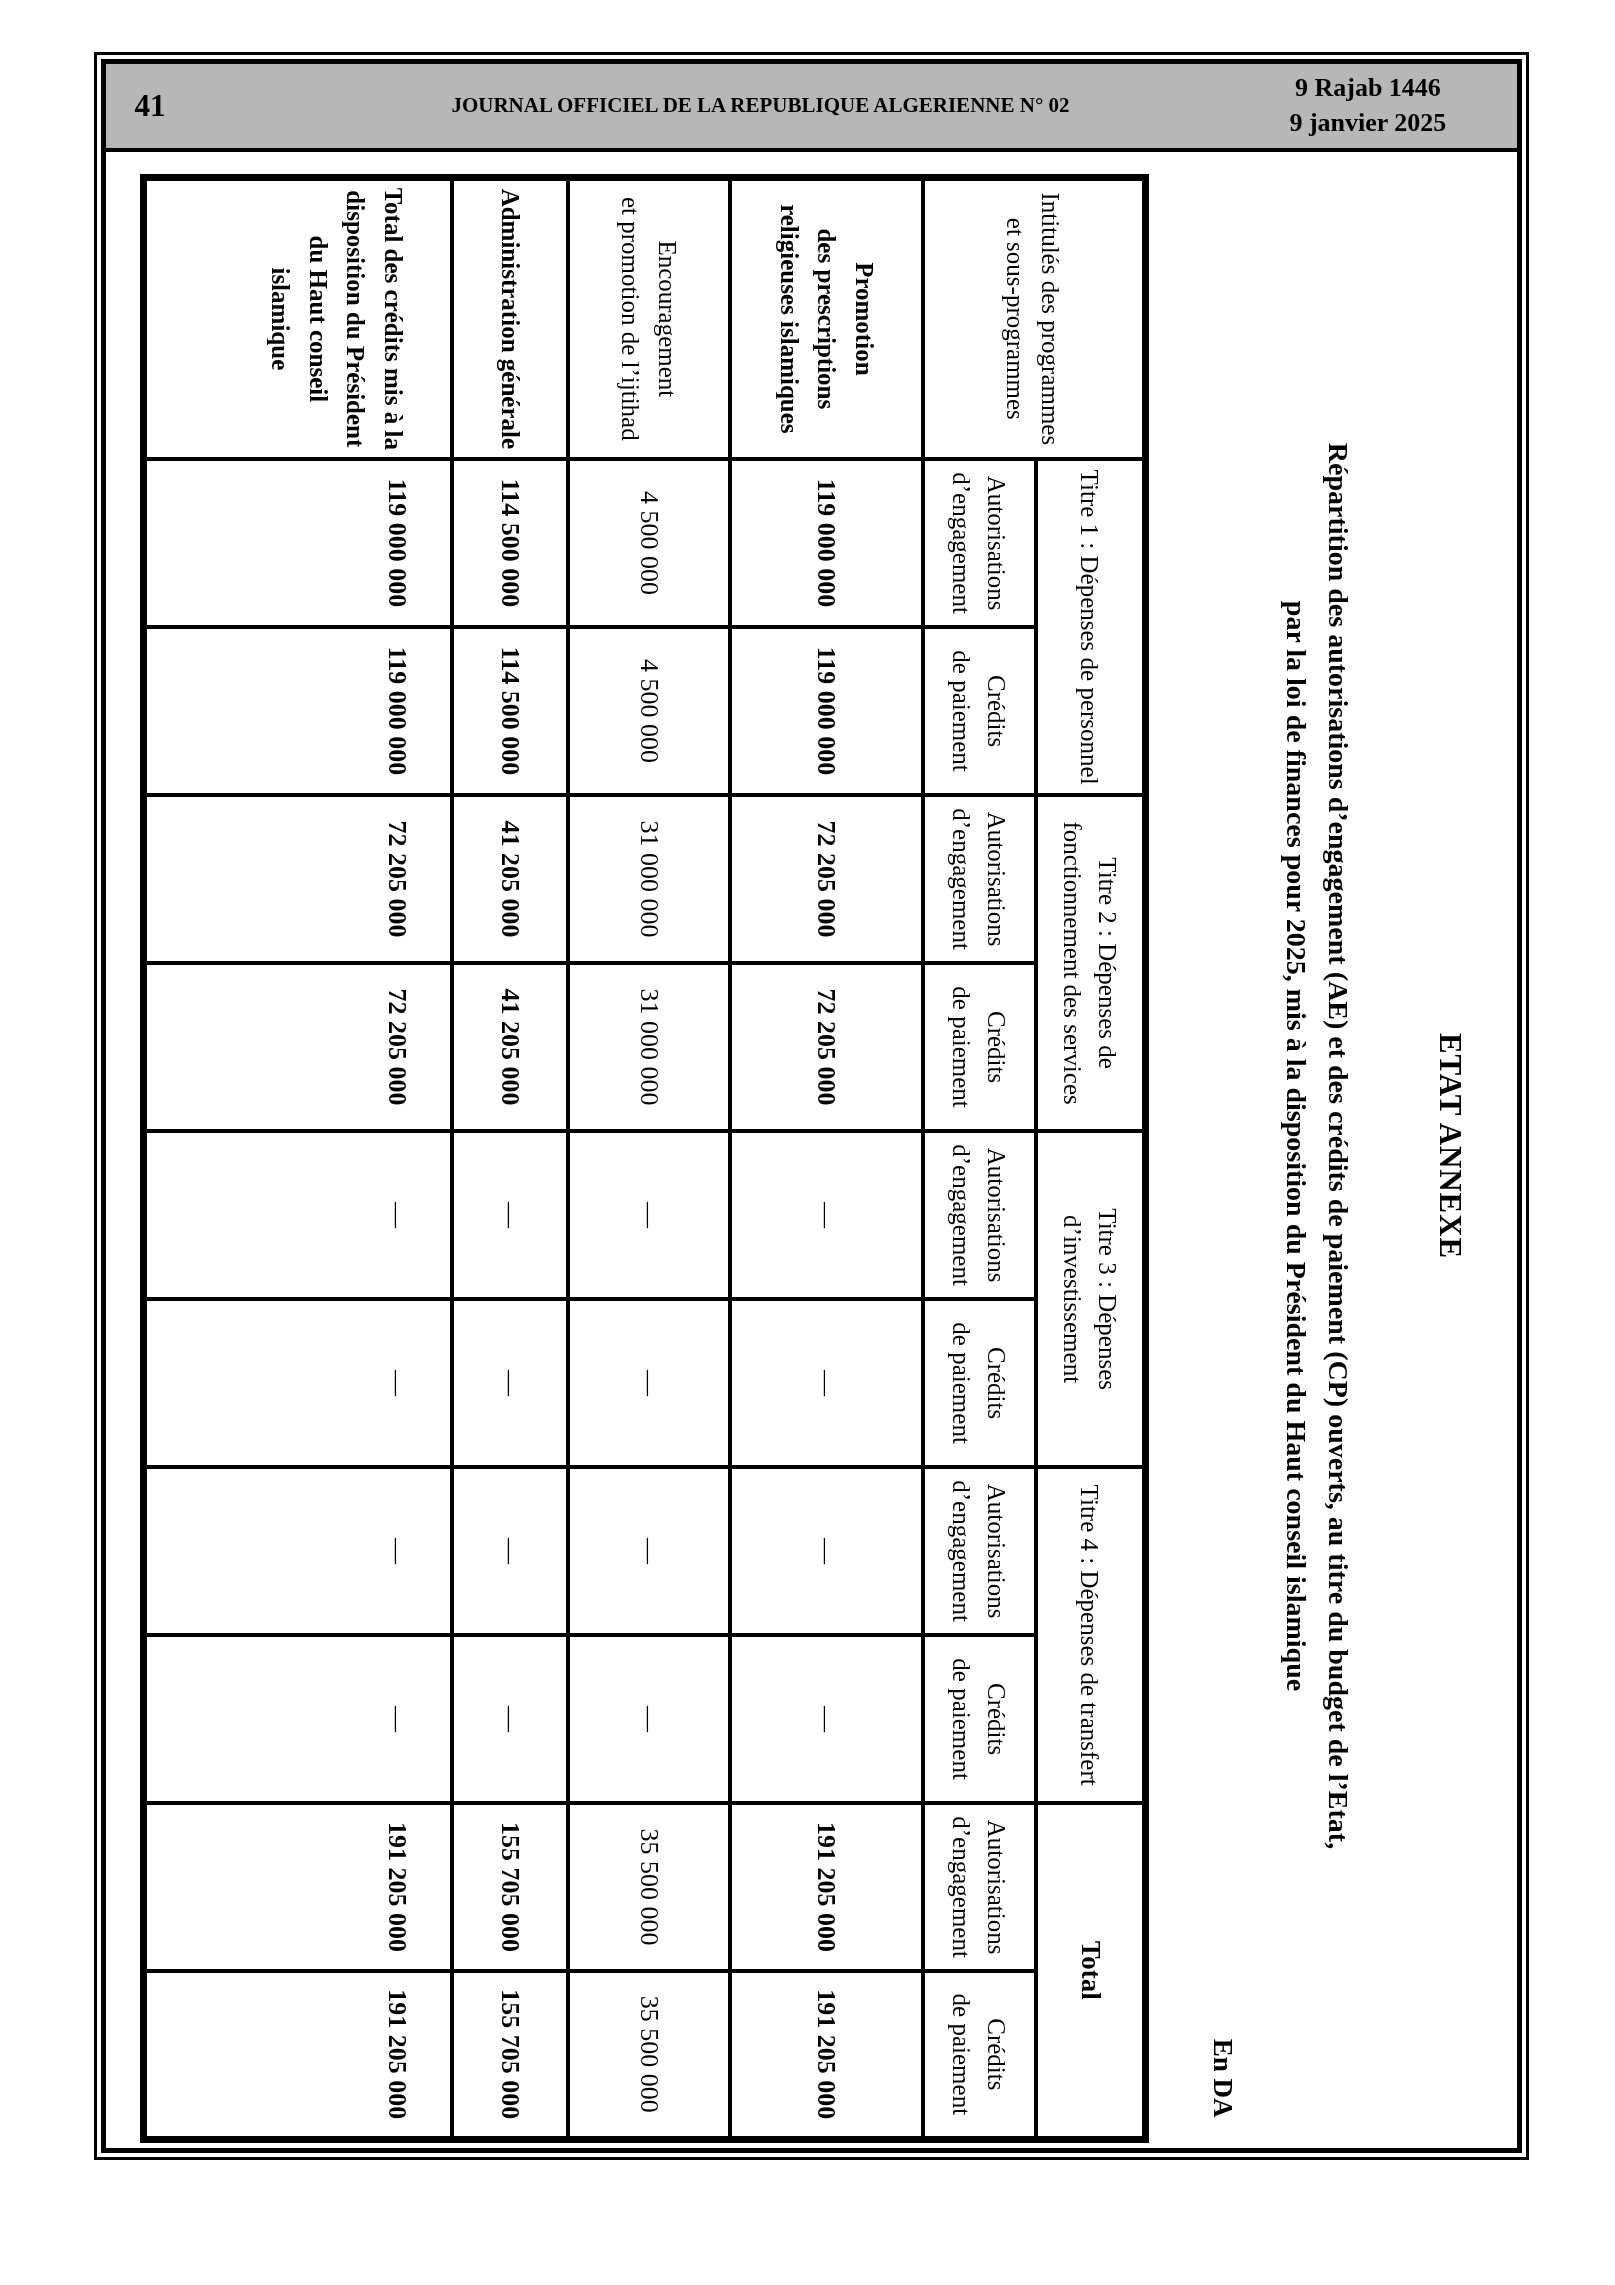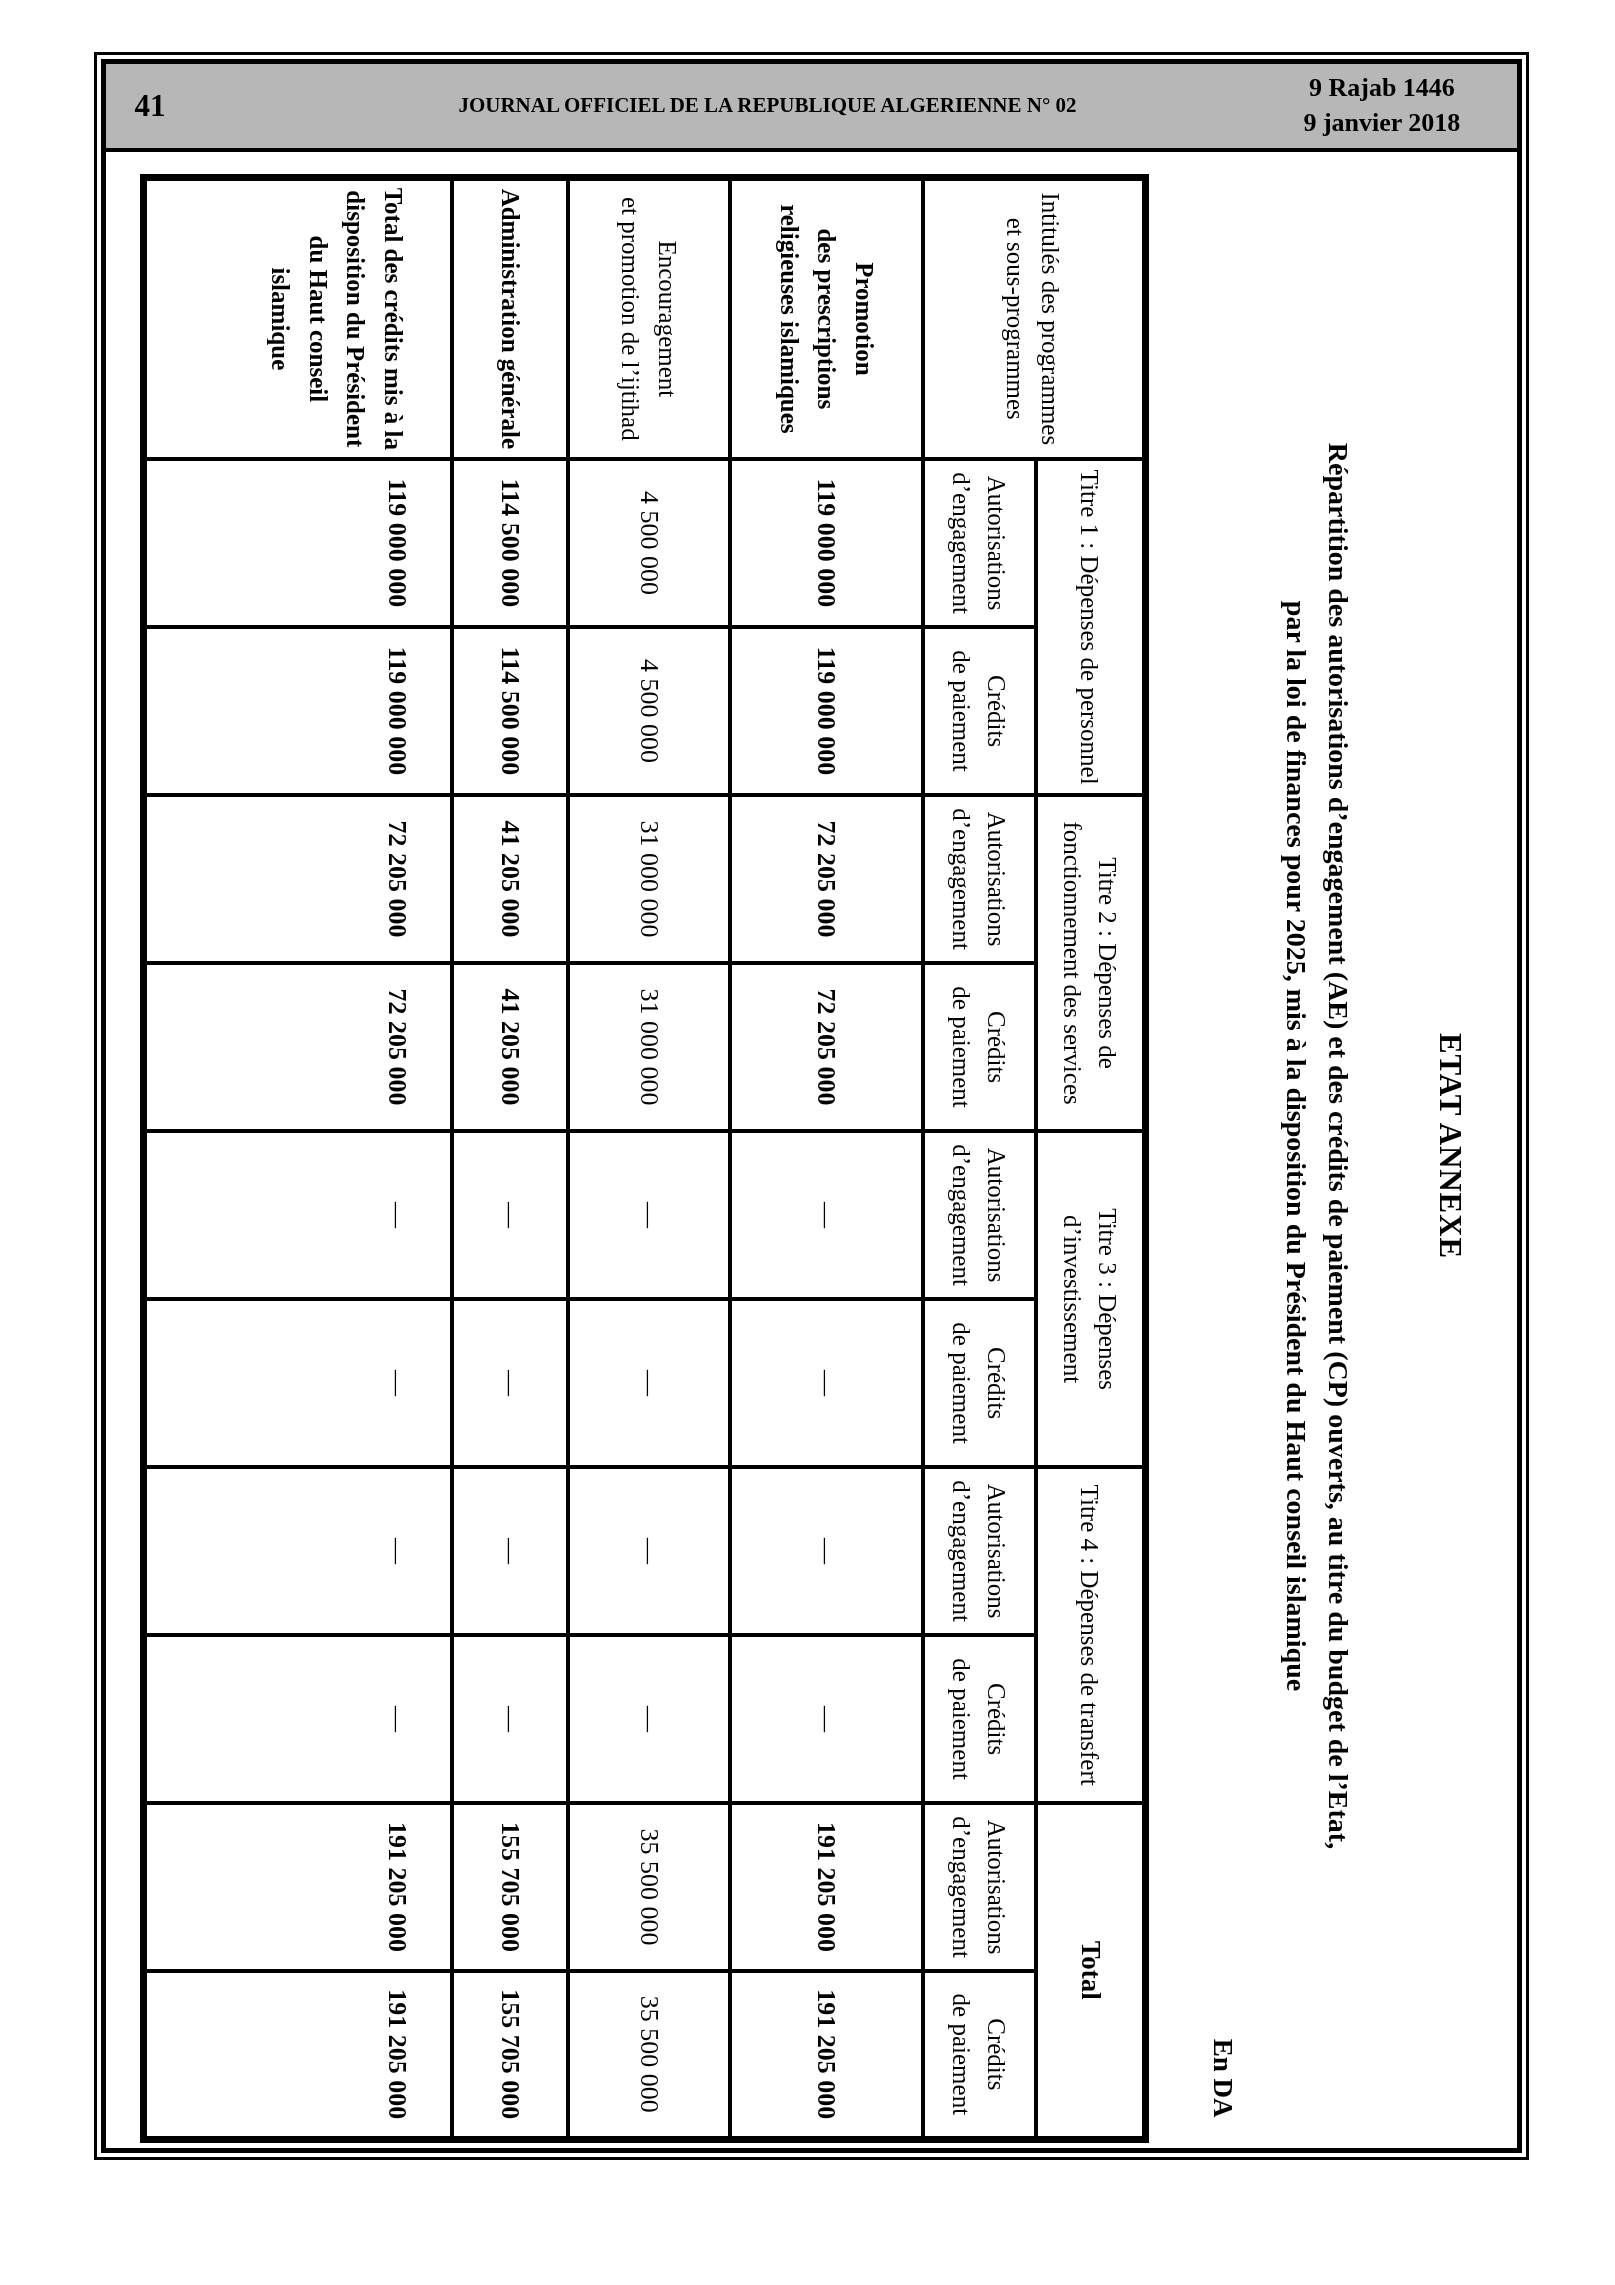--- a/index.html
+++ b/index.html
@@ -15,21 +15,21 @@
     position:relative; width:100%; height:100%;
     box-sizing:border-box; border:5.4px solid #000;
   }
   .header-band {
     position:absolute; left:0; top:0; width:100%; height:88px;
     box-sizing:border-box; background:#b7b7b7; border-bottom:4.5px solid #000;
     display:flex; align-items:center;
   }
   .page-num { width:145px; padding-left:29px; font-size:31px; font-weight:bold; }
   .journal-title { flex:1; text-align:center; font-size:21px; font-weight:bold; white-space:nowrap; }
-  .date-block { width:253px; text-align:center; font-size:26px; font-weight:bold; line-height:1.32; padding-right:9px; }
+  .date-block { width:253px; text-align:center; font-size:26px; font-weight:bold; line-height:1.32; padding-right:23px; }
 
   
   .rot-wrap { position:absolute; left:0; top:87px; width:1409px; height:1990px; }
   .rot-inner {
     position:relative; width:1990px; height:1409px;
     transform-origin:0 0; transform:translateX(1409px) rotate(90deg);
   }
   .annex-heading { position:absolute; top:47px; left:0; width:1990px; text-align:center; font-size:31px; font-weight:bold; letter-spacing:0.9px; }
   .annex-title { position:absolute; top:156px; left:0; width:1990px; text-align:center; font-size:28px; font-weight:bold; line-height:42px; }
   .currency-note { position:absolute; top:277px; right:23.5px; font-size:27px; font-weight:bold; }
@@ -61,21 +61,21 @@
 
 <div class="page">
   <div class="page-frame">
     <div class="inner-frame">
 
       <div class="header-band">
         <div class="page-num">41</div>
         <div class="journal-title">JOURNAL OFFICIEL DE LA REPUBLIQUE ALGERIENNE N° 02</div>
         <div class="date-block">
           <div>9 Rajab 1446</div>
-          <div>9 janvier 2018</div>
+          <div>9 janvier 2025</div>
         </div>
       </div>
 
       <div class="rot-wrap">
         <div class="rot-inner">
           <div class="annex-heading">ETAT ANNEXE</div>
           <div class="annex-title">
             <div>Répartition des autorisations d’engagement (AE) et des crédits de paiement (CP) ouverts, au titre du budget de l’Etat,</div>
             <div>par la loi de finances pour 2025, mis à la disposition du Président du Haut conseil islamique</div>
           </div>

